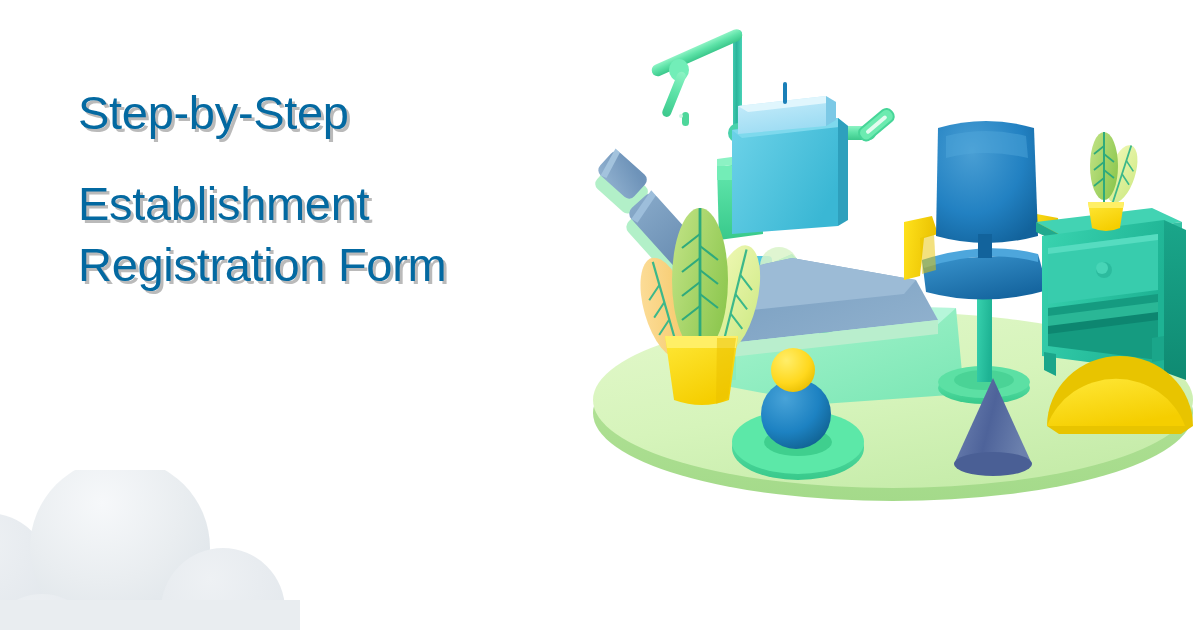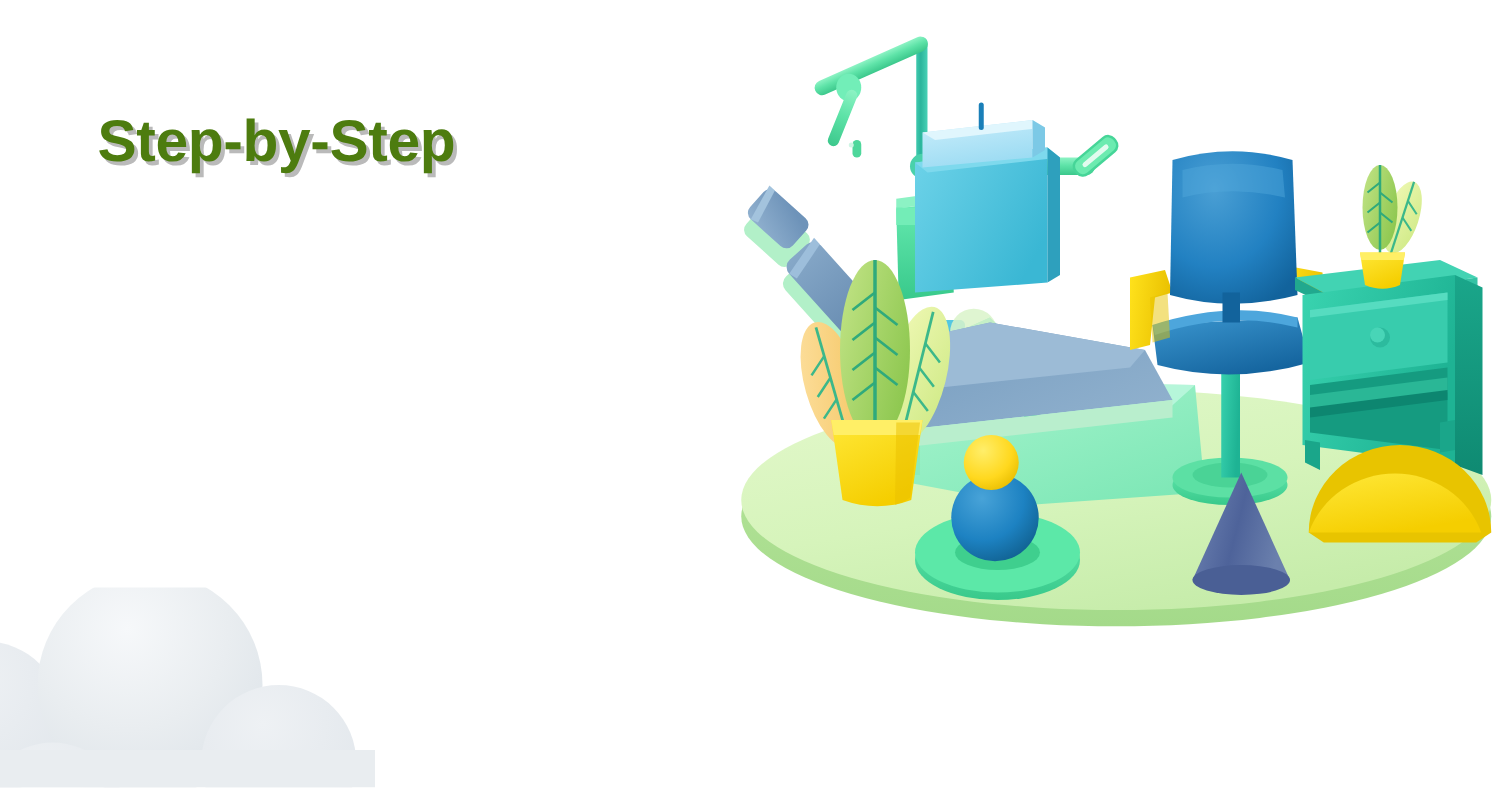--- a/index.html
+++ b/index.html
@@ -33,22 +33,22 @@
   
   #headline-block {
     position: absolute;
     left: 78px;
     top: 82px;
     width: 520px;
   }
   .headline-line {
     font-size: 47px;
     line-height: 1.30;
-    font-weight: bold;
-    color: #4d7c0f;
+    font-weight: normal;
+    color: #0369a1;
     letter-spacing: -0.3px;
     text-shadow: 3px 3px 0 rgba(130,130,130,0.55);
     white-space: nowrap;
   }
   #headline-part-two { margin-top: 30px; }
 
   
   #illustration {
     position: absolute;
     left: 586px;
@@ -80,20 +80,24 @@
       <circle cx="253" cy="140" r="62" fill="url(#cloudGrad2)"></circle>
       <circle cx="72" cy="182" r="58" fill="url(#cloudGrad2)"></circle>
       <rect x="0" y="130" width="330" height="80" fill="#e9edf0"></rect>
     </svg>
   </div>
 
   <div id="headline-block">
     <div id="headline-part-one">
       <div class="headline-line">Step-by-Step</div>
     </div>
+    <div id="headline-part-two">
+      <div class="headline-line">Establishment</div>
+      <div class="headline-line">Registration Form</div>
+    </div>
   </div>
 
   <div id="illustration">
     <svg width="614" height="498" viewBox="0 0 614 498">
       <defs>
 
         <linearGradient id="platTop" x1="0" y1="0" x2="0.6" y2="1">
           <stop offset="0%" stop-color="#e3f8cb"></stop>
           <stop offset="55%" stop-color="#d6f4bb"></stop>
           <stop offset="100%" stop-color="#c6ecaa"></stop>

